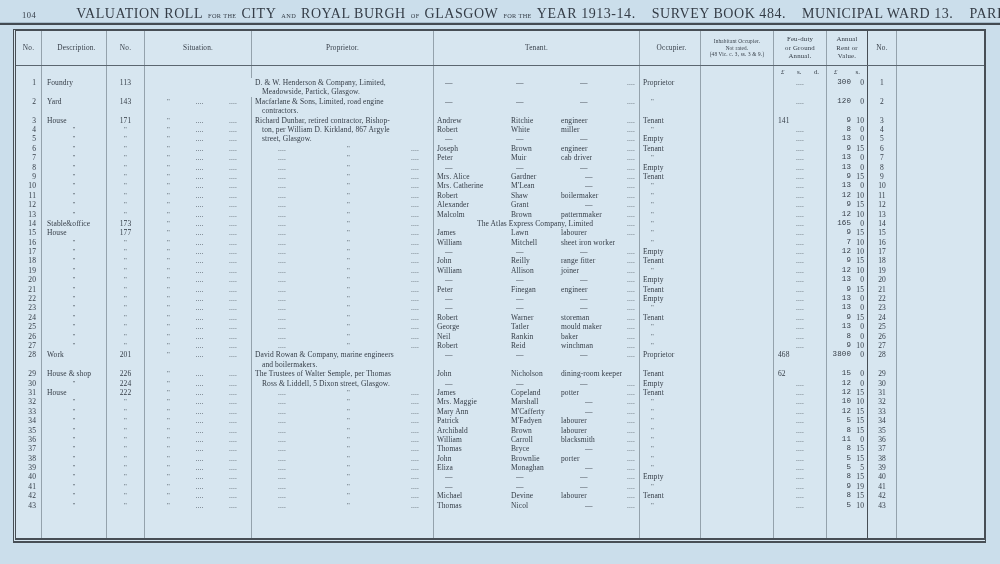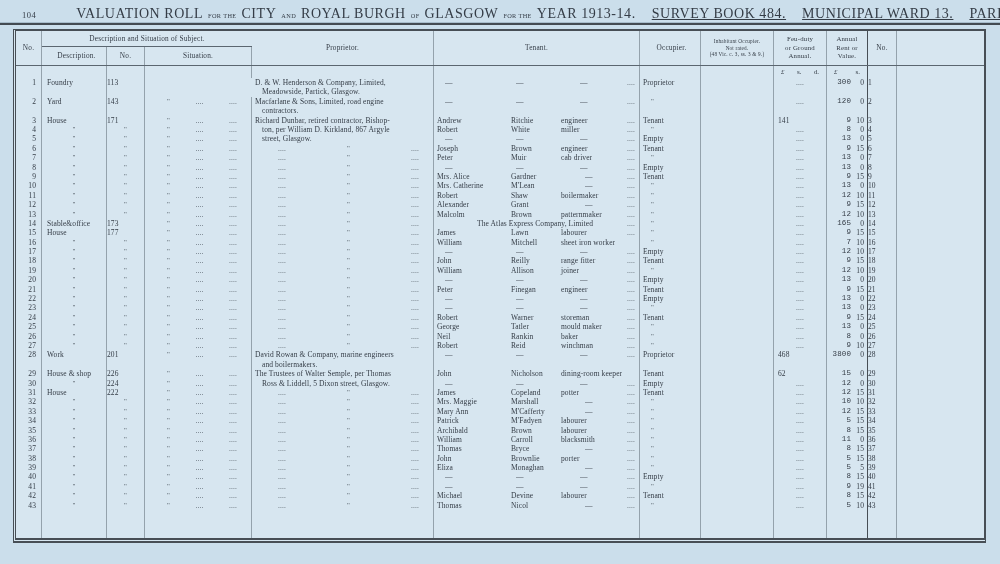--- a/index.html
+++ b/index.html
@@ -4,21 +4,21 @@
 <style>
   html,body{margin:0;padding:0;background:#b9cfdf;}
   .page{position:relative;width:1000px;height:564px;background:#cbdeeb;overflow:hidden;
         font-family:"Liberation Serif","DejaVu Serif",serif;color:#343c46;}
   
   .titlebar{position:absolute;top:6px;left:22px;right:4px;height:15px;display:flex;align-items:baseline;white-space:nowrap;}
   .pagenum{font-size:8.5px;letter-spacing:.5px;margin-right:40px;}
   .tseg{margin-right:5px;}
   .tseg.large{font-size:14px;letter-spacing:.55px;}
   .tseg.small{font-size:6.3px;letter-spacing:.35px;}
-  .tseg.gap{margin-left:11px;text-decoration:underline;}
+  .tseg.gap{margin-left:11px;}
   .rule{position:absolute;top:22px;left:0;width:1000px;height:3px;background:#434a51;border-top:1px solid #a7bccb;box-sizing:border-box;}
   
   .sheet{position:absolute;top:29px;left:13px;width:973px;height:514px;box-sizing:border-box;background:#d7e6f0;
          border-top:2px solid #474e55;border-right:2px solid #474e55;border-left:3px double #474e55;border-bottom:5px double #474e55;
          display:flex;flex-direction:column;}
   .c{box-sizing:border-box;border-right:1px solid rgba(93,106,117,.55);overflow:hidden;}
   .c1{width:26px}.c2{width:65px}.c3{width:38px}.c4{width:107px}.c5{width:182px}.c6{width:206px}
   .c7{width:61px}.c8{width:73px}.c9{width:53px}.c10{width:40px;border-right:none;}
   .c11{width:30px;border-left:1.5px solid #474e55;}.c12{flex:1;border-right:none;}
   
@@ -33,21 +33,21 @@
   .money{display:flex;height:12px;font-size:7px;flex:none;}
   .mcell{display:flex;justify-content:space-between;align-items:center;padding:0 7px;}
   .msym{font-style:italic;}
   
   .tbody{display:flex;flex-direction:column;flex:1;font-size:7.5px;letter-spacing:.1px;}
   .trow{display:flex;height:9.4px;line-height:9.4px;flex:none;}
   .trow.tall{height:18.8px;}
   .trow .c{line-height:9.4px;white-space:nowrap;}
   .filler{display:flex;flex:1;}
   .num{text-align:right;padding-right:5px;}
-  .ctr{}
+  .ctr{text-align:center;}
   .dit{text-align:center;font-size:7px;color:#4a535d;}
   .c2{padding-left:5px;}
   .c2.dit{padding-left:0;text-align:center;}
   .c4.sittxt{padding-left:9px;margin-top:23px;}
   .c4.spread,.c5.pspread{display:flex;justify-content:space-between;color:#4a535d;}
   .c4.spread{padding:0 14px 0 22px;}
   .c5.pspread{padding:0 14px 0 26px;}
   .pline{white-space:nowrap;padding-left:3px;}
   .pline.ind{padding-left:10px;}
   .ten{display:flex;padding-left:3px;}
@@ -86,21 +86,20 @@
       <div class="tseg large">GLASGOW.</div>
       <div class="tseg large gap">RATING AREA—GLASGOW.</div>
     </div>
   <div class="rule"></div>
 
   <div class="sheet">
 
     <div class="hdr">
       <div class="c hc c1">No.</div>
       <div class="hgroup">
-        <div class="hg-top">Description and Situation of Subject.</div>
         <div class="hg-bot">
           <div class="c hc c2">Description.</div>
           <div class="c hc c3">No.</div>
           <div class="c hc c4">Situation.</div>
         </div>
       </div>
       <div class="c hc c5">Proprietor.</div>
       <div class="c hc c6">Tenant.</div>
       <div class="c hc c7">Occupier.</div>
       <div class="c hc c8 tiny">

